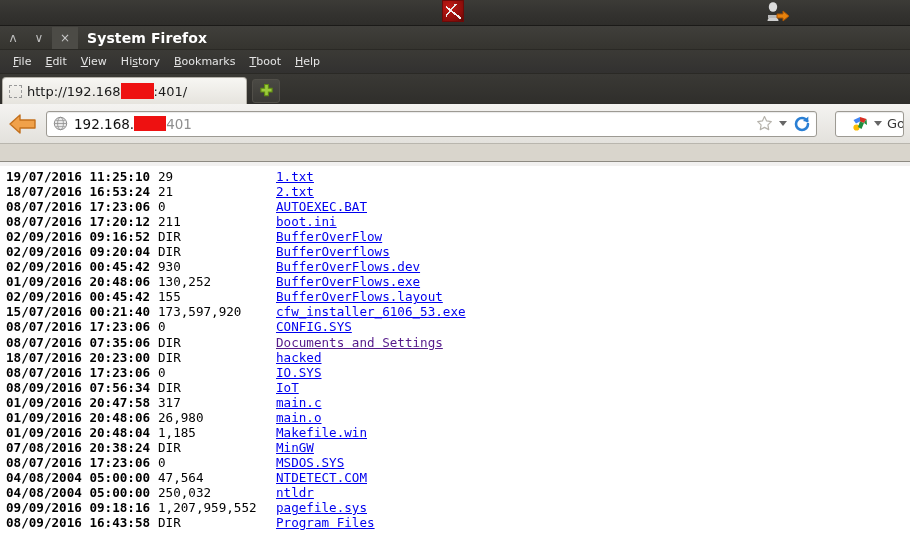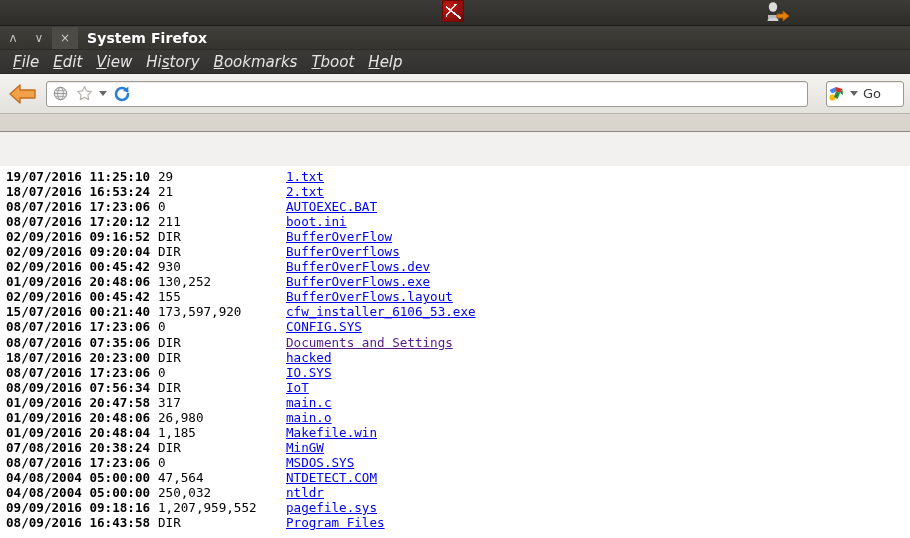--- a/index.html
+++ b/index.html
@@ -82,23 +82,22 @@
     margin-left: 9px; letter-spacing: .1px;
   }
 
   #menubar {
     height: 24px;
     background: linear-gradient(to bottom, #3b3a36 0%, #323130 100%);
     display: flex; align-items: center; padding-left: 6px;
     border-bottom: 1px solid #2a2925;
   }
   .menu-item {
-    font-size: 15px; color: #e4e4e4; padding: 2px 7px;
+    font-size: 11px; color: #e4e4e4; padding: 2px 7px;
     cursor: default;
-    font-style: italic;
   }
   .menu-item u { text-decoration: underline; }
 
   #tabstrip {
     height: 30px;
     background: linear-gradient(to bottom, #3a3935 0%, #2f2e2b 100%);
     display: flex; align-items: flex-end; padding-left: 2px;
   }
   #tab0 {
     height: 27px; min-width: 245px; max-width: 245px;
@@ -144,23 +143,23 @@
   }
   #url-text .dim { color: #8f8f8f; }
   #star-btn { width: 20px; height: 20px; flex:none; display:flex; align-items:center; justify-content:center;}
   .caret-dn {
     width: 0; height: 0; flex: none;
     border-left: 4px solid transparent; border-right: 4px solid transparent;
     border-top: 5px solid #666; margin: 0 5px;
   }
   #reload-btn { width: 20px; height: 20px; flex:none; display:flex; align-items:center; justify-content:center;}
   #searchbar {
-    width: 78px; height: 26px; margin-left: 18px; flex: none;
+    width: 69px; height: 26px; margin-left: 18px; flex: none;
     background: #ffffff; border: 1px solid #9d9a93; border-radius: 3px;
-    display: flex; align-items: center; padding: 0 1px;
+    display: flex; align-items: center; padding: 0 16px;
     box-shadow: inset 0 1px 1px rgba(0,0,0,.09);
     overflow: hidden;
   }
   #g-icon { width: 16px; height: 16px; flex: none; margin-right: 1px; }
   #search-label { font-size: 13px; color: #3a3a3a; white-space: nowrap; }
 
   #toolbar-strip {
     height: 18px;
     background: #d9d5cc;
     border-bottom: 1px solid #8d8a82;
@@ -177,21 +176,21 @@
     font-family: "DejaVu Sans Mono", monospace;
     font-size: 12.6px;
     line-height: 15.05px;
     padding: 3px 0 0 6px;
     color: #000;
     white-space: pre;
   }
   .row { display: block; height: 15.05px; }
   .c-date { display: inline-block; width: 152px; font-weight: bold; }
   .c-size { display: inline-block; width: 104px; }
-  .c-name { margin-left: 24px; text-decoration: underline; }
+  .c-name { margin-left: 14px; text-decoration: underline; }
   .link { color: #0000ee; }
   .link.visited { color: #551a8b; }
 </style>
 </head>
 <body>
 
 <div id="top-panel">
   <div id="kali-logo"></div>
 
   <div class="panel-menu">Applications</div>
@@ -225,37 +224,57 @@
   <div id="menubar">
     <div class="menu-item"><span></span><u>F</u><span>ile</span></div>
     <div class="menu-item"><span></span><u>E</u><span>dit</span></div>
     <div class="menu-item"><span></span><u>V</u><span>iew</span></div>
     <div class="menu-item"><span>Hi</span><u>s</u><span>tory</span></div>
     <div class="menu-item"><span></span><u>B</u><span>ookmarks</span></div>
     <div class="menu-item"><span></span><u>T</u><span>boot</span></div>
     <div class="menu-item"><span></span><u>H</u><span>elp</span></div>
   </div>
 
+  <div id="tabstrip">
+    <div id="tab0">
+      <div id="tab-favicon"></div>
+      <div id="tab-label">
+          <span>http://192.168</span>
+          <span class="redact" style="width:33px;height:16px;"></span>
+          <span>:401/</span>
+        </div>
+    </div>
+    <div id="newtab">
+      <svg width="17" height="17" viewBox="0 0 17 17" aria-hidden="true">
+        <path d="M6.6 1.5 h3.8 v3.7 h3.7 v3.8 h-3.7 v3.7 h-3.8 v-3.7 h-3.7 v-3.8 h3.7 z" fill="#9ccb3b" stroke="#5f8a12" stroke-width="1.1"></path>
+      </svg>
+    </div>
+  </div>
 
   <div id="navbar">
     <div id="back-btn">
       <svg width="30" height="24" viewBox="0 0 30 24" aria-hidden="true">
         <path d="M12 3 L12 8 L27 8 L27 16 L12 16 L12 21 L2 12 Z" fill="#f0a14a" stroke="#c3701d" stroke-width="1.4" stroke-linejoin="round"></path>
       </svg>
     </div>
 
     <div id="urlbar">
       <span id="url-globe">
         <svg width="15" height="15" viewBox="0 0 15 15" aria-hidden="true">
           <circle cx="7.5" cy="7.5" r="6.2" fill="#e9e9e9" stroke="#8d8d8d" stroke-width="1"></circle>
           <ellipse cx="7.5" cy="7.5" rx="2.9" ry="6.2" fill="none" stroke="#8d8d8d" stroke-width=".8"></ellipse>
           <line x1="1.3" y1="7.5" x2="13.7" y2="7.5" stroke="#8d8d8d" stroke-width=".8"></line>
           <path d="M3 4.5 h9 M3 10.5 h9" stroke="#9a9a9a" stroke-width=".7"></path>
         </svg>
       </span>
+      <span id="url-text">
+          <span>192.168.</span>
+          <span class="redact" style="width:32px;height:15px;"></span>
+          <span class="dim">401</span>
+        </span>
       <span id="star-btn">
         <svg width="17" height="17" viewBox="0 0 17 17" aria-hidden="true">
           <path d="M8.5 1.6 l2.1 4.3 4.7 .7 -3.4 3.3 .8 4.7 -4.2 -2.2 -4.2 2.2 .8 -4.7 -3.4 -3.3 4.7 -.7 z" fill="none" stroke="#b5b2ab" stroke-width="1.2" stroke-linejoin="round"></path>
         </svg>
       </span>
       <span class="caret-dn"></span>
       <span id="reload-btn">
         <svg width="18" height="18" viewBox="0 0 18 18" aria-hidden="true">
           <path d="M15 9 A6 6 0 1 1 9 3 A6 6 0 0 1 14.2 6" fill="none" stroke="#2a7fd4" stroke-width="2.6" stroke-linecap="round"></path>
           <path d="M15.4 1.6 L15.2 7.1 L9.9 6.1 Z" fill="#2a7fd4"></path>

